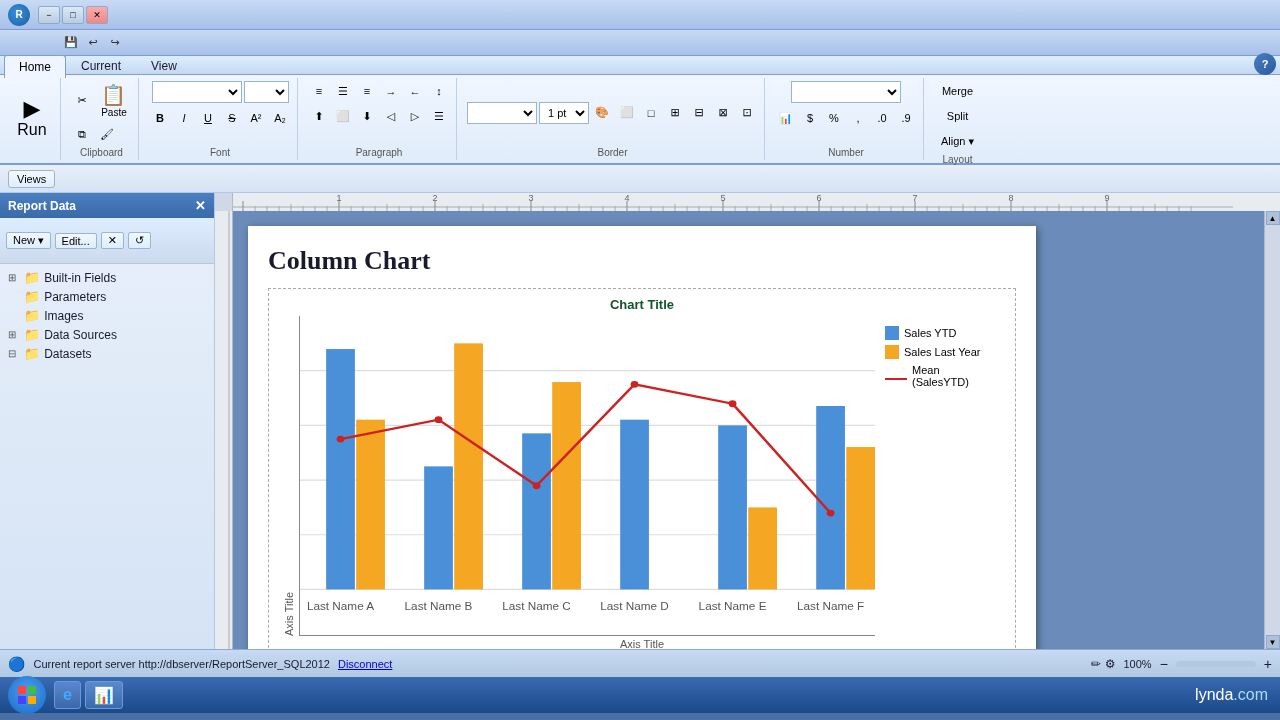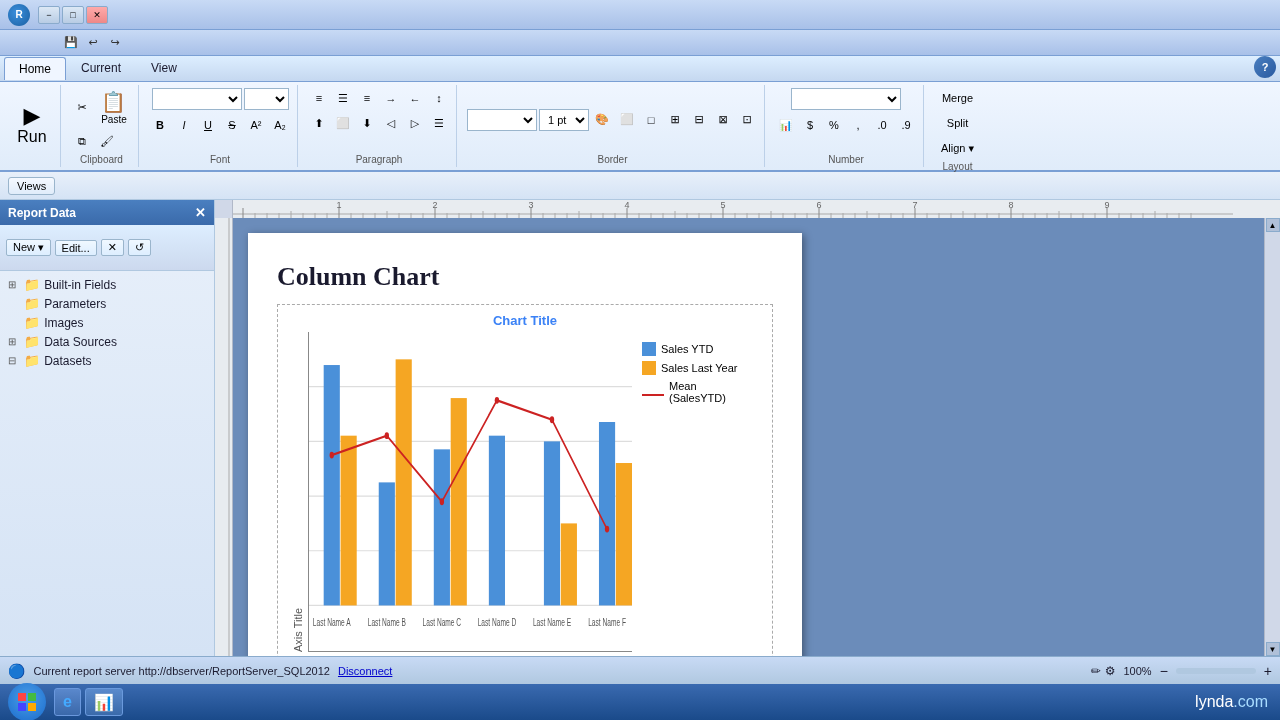--- a/index.html
+++ b/index.html
@@ -49,23 +49,23 @@
       border-radius: 2px;
       cursor: pointer;
       display: flex; align-items: center; justify-content: center;
       font-size: 11px;
       color: #333;
     }
 
     
     #ribbon-tabs {
       background: linear-gradient(to bottom, #ddeeff, #c5d8f0);
-      height: 26px;
-      display: flex;
-      align-items: flex-start;
+      height: 19px;
+      display: flex;
+      align-items: center;
       padding: 0 4px;
       border-bottom: 1px solid #7a9fd4;
     }
     .ribbon-tab {
       padding: 4px 14px;
       font-size: 12px;
       cursor: pointer;
       border: 1px solid transparent;
       border-bottom: none;
       border-radius: 3px 3px 0 0;
@@ -247,25 +247,25 @@
     }
     #report-canvas {
       flex: 1;
       background: #6b8cba;
       overflow: auto;
       padding: 15px;
       position: relative;
     }
     #report-page {
       background: white;
-      width: 554px;
+      width: 788px;
       min-height: 450px;
       box-shadow: 2px 2px 8px rgba(0,0,0,0.4);
       position: relative;
-      padding: 21px;
+      padding: 12px;
     }
     #report-title {
       font-size: 26px;
       font-weight: bold;
       color: #1a1a2e;
       padding: 8px 8px 4px 8px;
       font-family: 'Times New Roman', serif;
     }
 
     
@@ -273,21 +273,21 @@
       margin: 8px;
       border: 1px dashed #aaa;
       position: relative;
       background: white;
       height: 380px;
     }
     #chart-title {
       text-align: center;
       font-size: 13px;
       font-weight: bold;
-      color: #3b82f6;
+      color: #14532d;
       padding: 8px 0 4px 0;
     }
     #chart-inner {
       display: flex;
       height: 320px;
       padding: 0 10px;
     }
     #y-axis-title {
       writing-mode: vertical-rl;
       transform: rotate(180deg);

